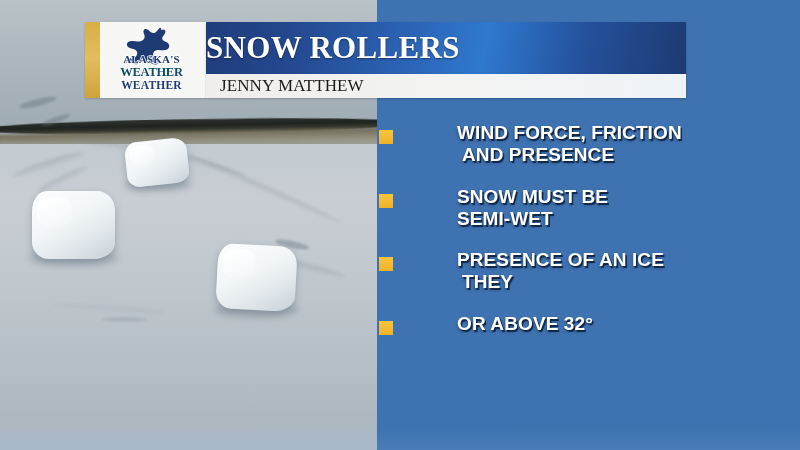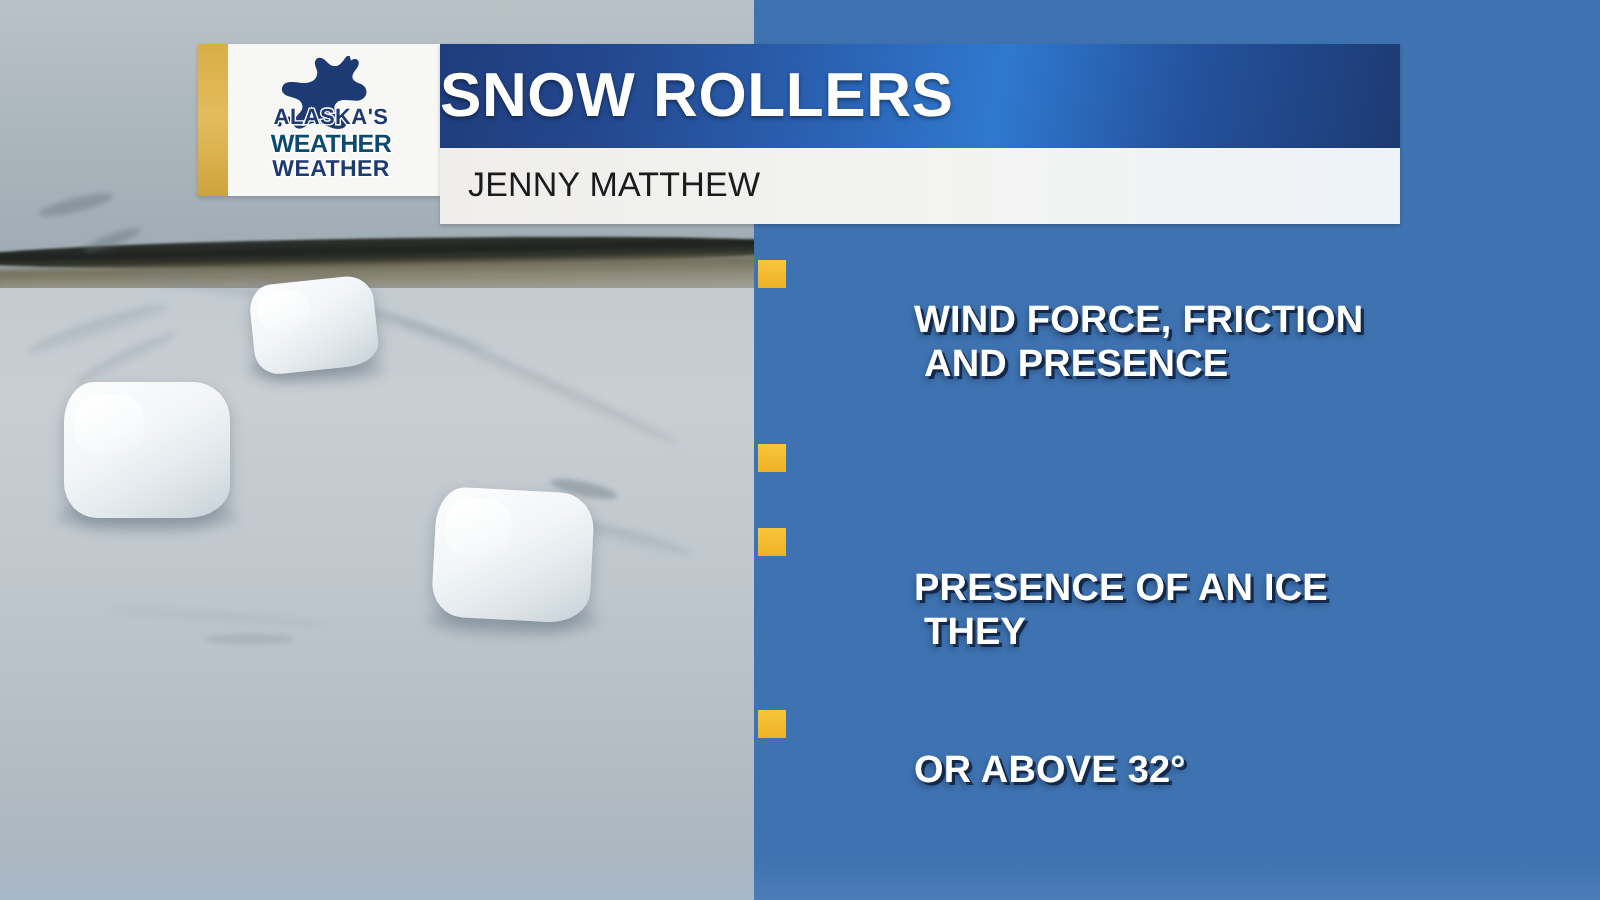--- a/index.html
+++ b/index.html
@@ -111,22 +111,22 @@
     width:423px; height:450px;
     background:#3e72b0;
   }
   .panel-bottom-sheen {
     position:absolute; left:0; bottom:0; width:100%; height:5%;
     background:linear-gradient(180deg,rgba(62,114,176,0),rgba(84,133,190,.55));
   }
 
   
   .banner {
-    position:absolute; left:99px; top:22px;
-    width:601px; height:76px;
+    position:absolute; left:85px; top:22px;
+    width:601px; height:76px;font-family:Liberation Serif, serif;
   }
   .logo-box {
     position:absolute; left:0; top:0;
     width:121px; height:76px;
     background:#f7f7f5;
     display:flex; align-items:center; justify-content:center;
     box-shadow:0 1px 2px rgba(0,0,0,.18);
   }
   .logo-gold-bar {
     position:absolute; left:0; top:0;
@@ -169,21 +169,21 @@
   .title-text {
     color:#ffffff;
     font-size:31px; font-weight:bold;
     letter-spacing:.3px;
     padding-left:0;
     text-shadow:0 1px 2px rgba(0,0,0,.45);
     white-space:nowrap;
   }
   .sub-bar {
     position:absolute; left:121px; top:52px;
-    width:480px; height:38px;
+    width:480px; height:24px;
     background:linear-gradient(90deg,#efeeec 0%,#f3f3f1 52%,#eef3f8 100%);
     display:flex; align-items:center;
     box-shadow:0 1px 2px rgba(0,0,0,.20);
   }
   .sub-text {
     color:#1b1b1b;
     font-size:17px; font-weight:normal;
     letter-spacing:.1px;
     padding-left:14px;
     white-space:nowrap;
@@ -217,21 +217,20 @@
     margin-left:-78px;
     margin-right:64px;
   }
   .bullet-text {
     color:#ffffff;
     font-size:19px; font-weight:bold;
     line-height:1.15;
     letter-spacing:.1px;
     text-shadow:1.6px 1.6px 0 rgba(16,36,66,.9), 0 2px 3px rgba(10,25,50,.45);
     max-width:280px;
-    margin-top:28px;
   }
   .bullet-text .l2 { display:block; }
   .bullet-row.indent2 .l2 { padding-left:5px; }
 </style>
 </head>
 <body>
 
 <div id="stage">
 
   <div class="photo">
@@ -275,20 +274,24 @@
       <div class="bullet-row indent2">
         <span class="bullet-sq"></span>
         <span class="bullet-text">
           <span>WIND FORCE, FRICTION</span>
           <span class="l2">AND PRESENCE</span>
         </span>
       </div>
 
       <div class="bullet-row">
         <span class="bullet-sq"></span>
+        <span class="bullet-text">
+          <span>SNOW MUST BE</span>
+          <span class="l2">SEMI-WET</span>
+        </span>
       </div>
 
       <div class="bullet-row indent2">
         <span class="bullet-sq"></span>
         <span class="bullet-text">
           <span>PRESENCE OF AN ICE</span>
           <span class="l2">THEY</span>
         </span>
       </div>
 

